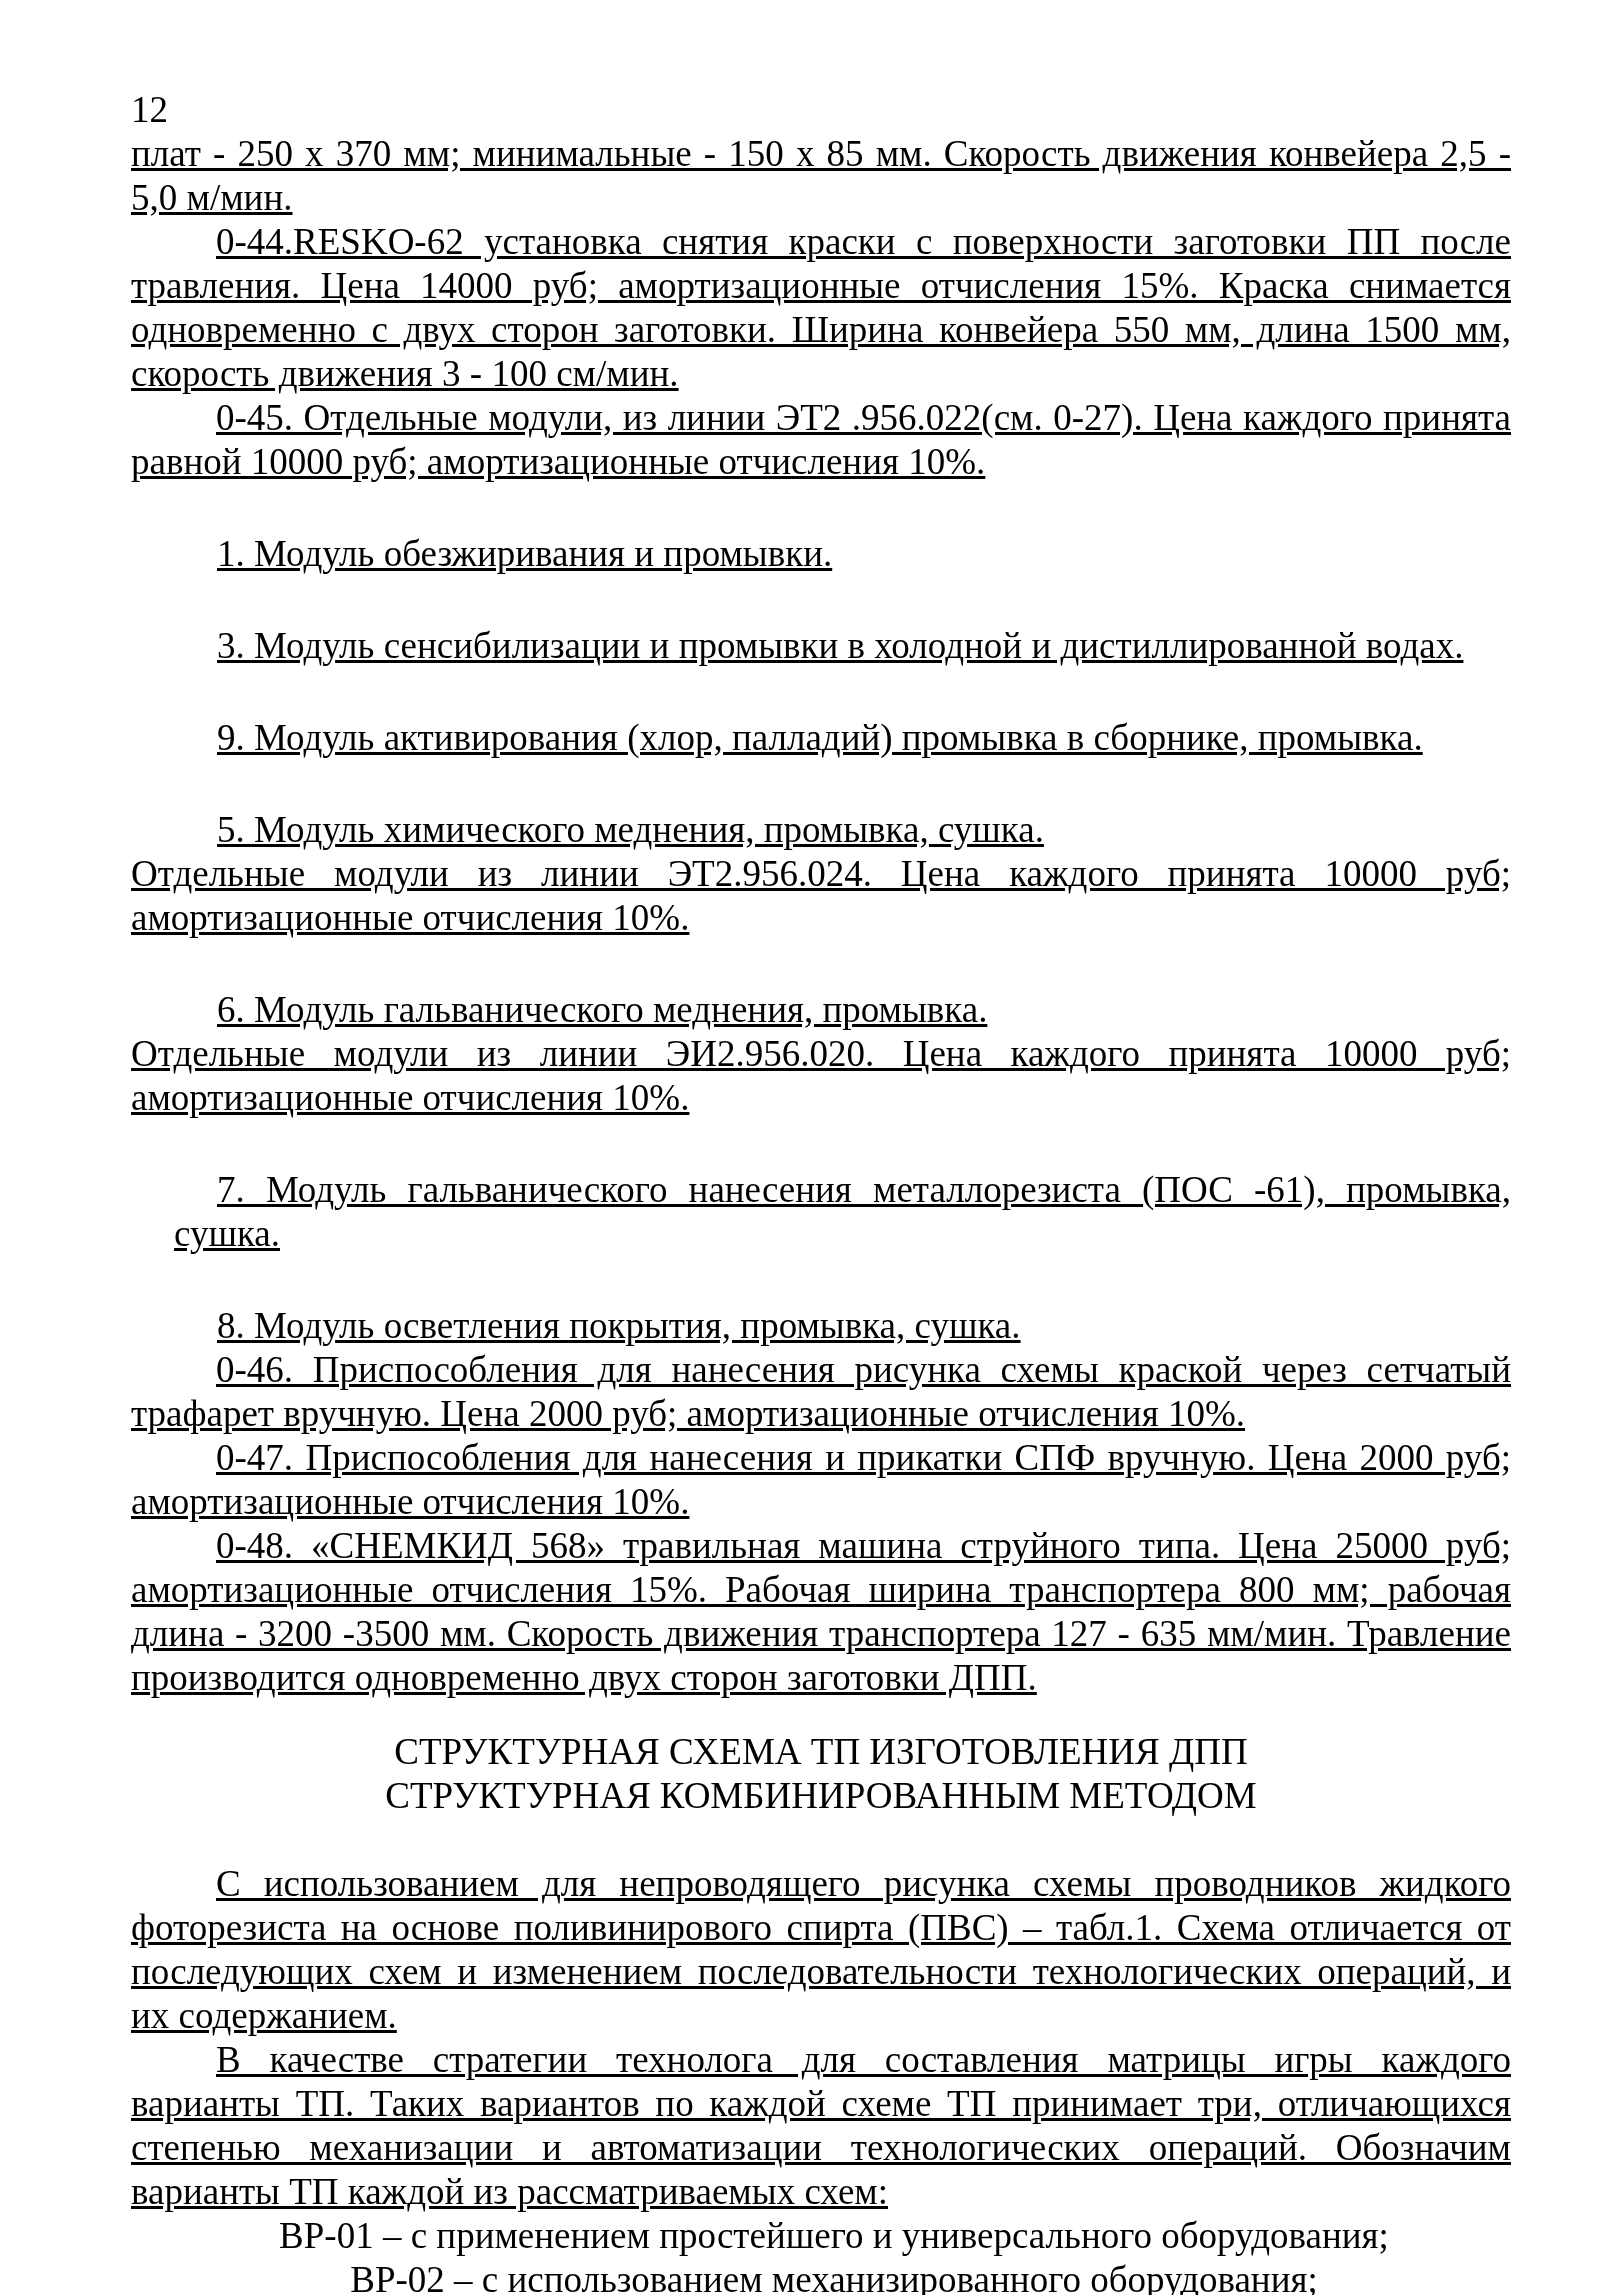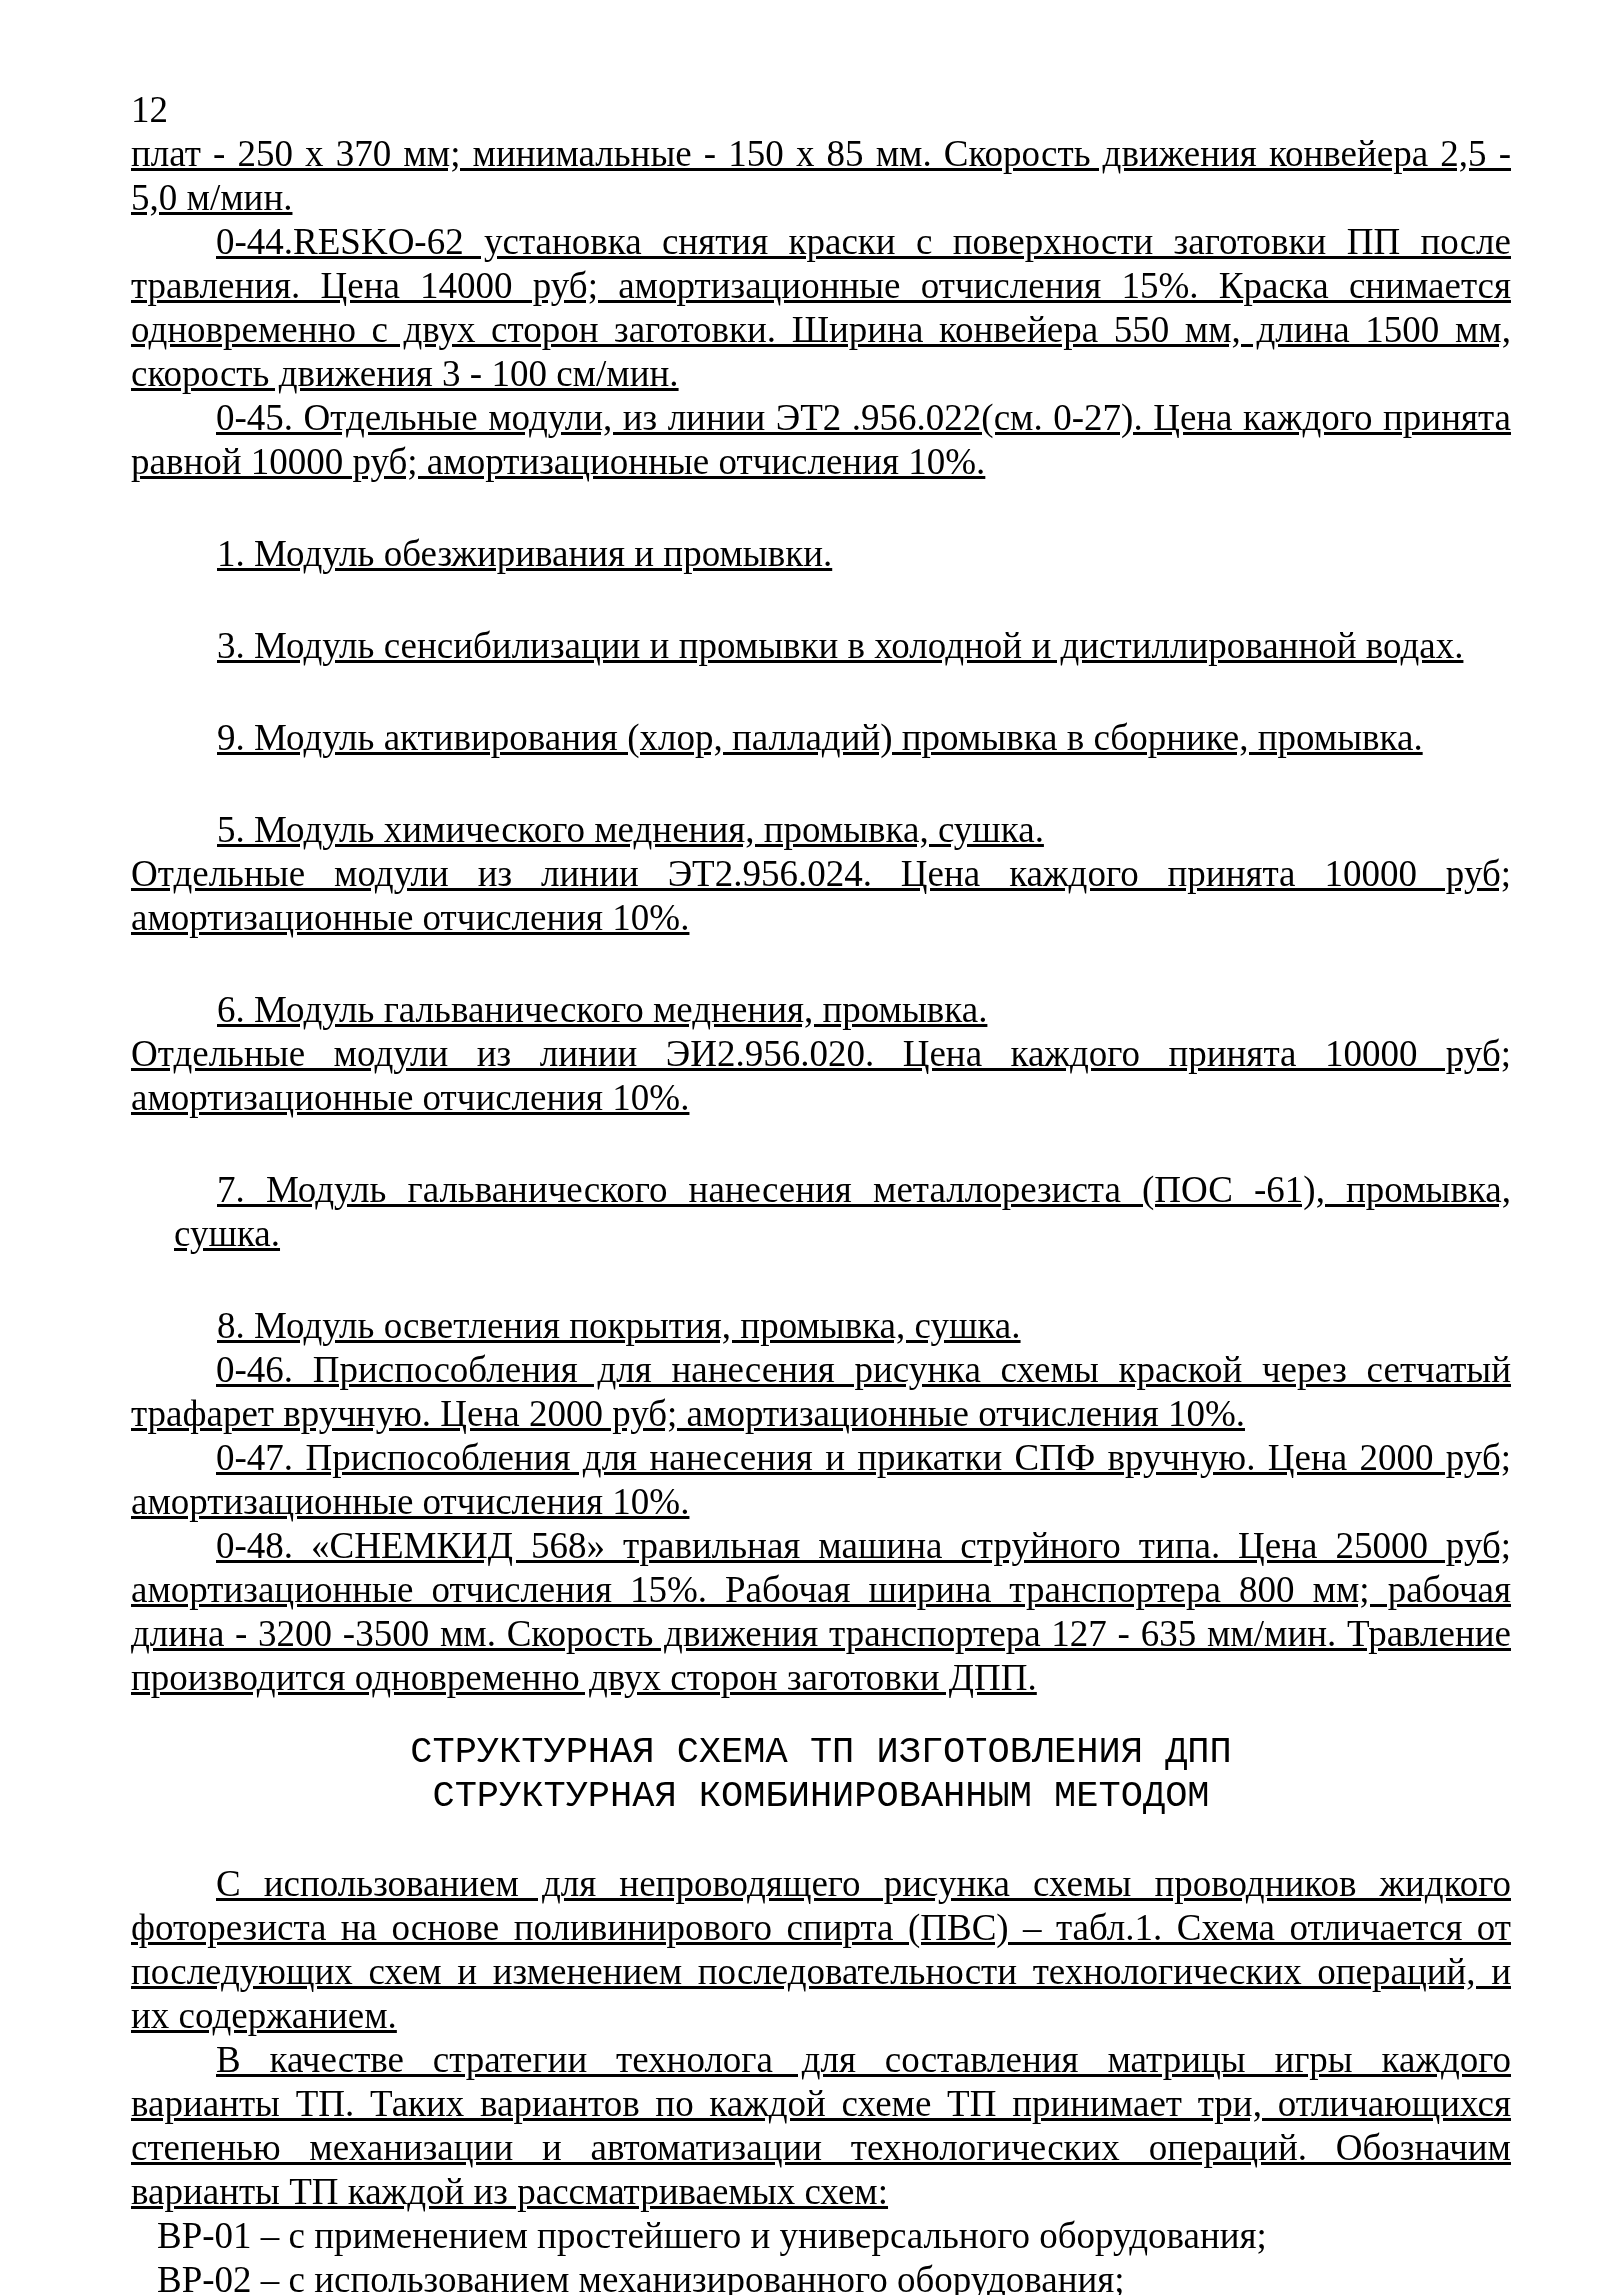--- a/index.html
+++ b/index.html
@@ -43,25 +43,24 @@
     padding-left: 43px;
     text-indent: 43px;
     margin-top: 48px;
   }
   .heading-block {
     margin: 30px 0 44px 0;
   }
   .heading-line {
     text-align: center;
     line-height: 44px;
-    font-family: Liberation Mono, monospace;
   }
   .vr-item {
     padding-left: 26px;
-    text-align: left;
+    text-align: center;
     line-height: 44px;
   }
 </style>
 </head>
 <body>
 
 <div class="page">
 
   <div class="page-number">12</div>
 

